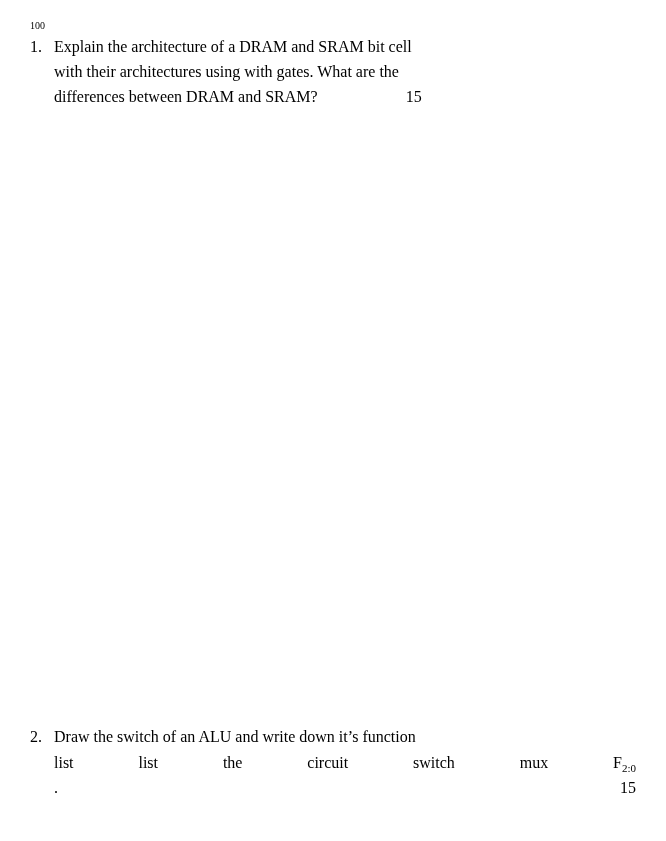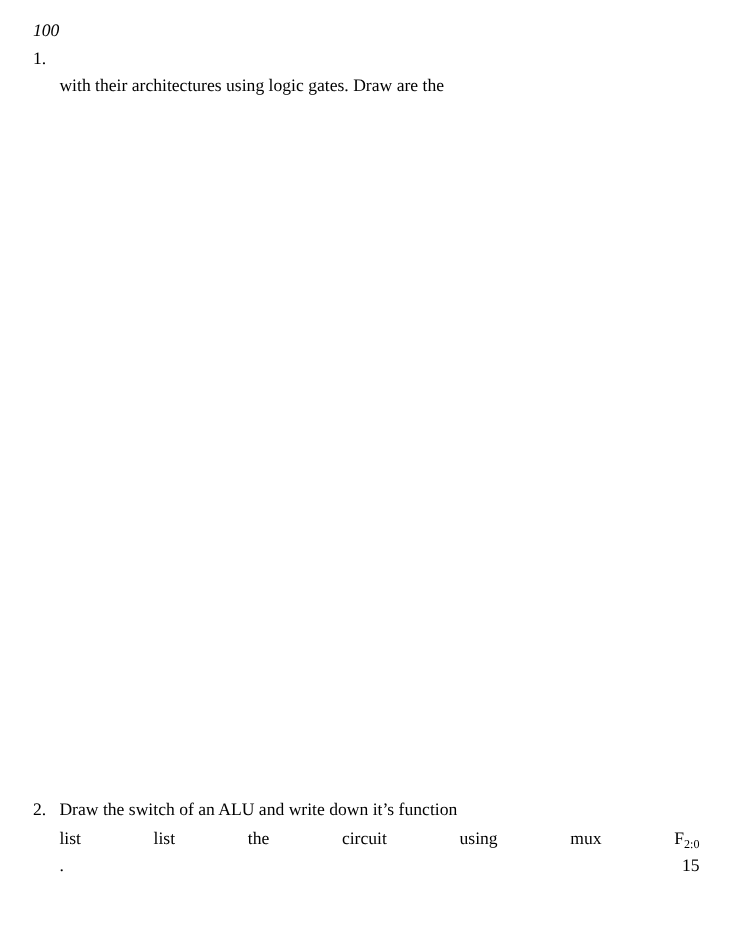--- a/index.html
+++ b/index.html
@@ -20,24 +20,23 @@
 
     .page {
       width: 666px;
       height: 841px;
       background: #ffffff;
       padding: 20px 30px 20px 30px;
       position: relative;
     }
 
     .page-number {
-      font-size: 16px;
+      font-size: 10px;
       color: #000;
       margin-bottom: 4px;
-      font-style: italic;
     }
 
     .question-block {
       margin-bottom: 12px;
     }
 
     .question-line {
       display: flex;
       align-items: flex-start;
       text-align: justify;
@@ -102,22 +101,27 @@
 <body>
 
 <div class="page">
 
   <div class="page-number">100</div>
 
   <div class="question-block">
     <div class="question-line">
       <span class="question-number">1.</span>
       <span class="question-text">
-        <br>
-        <span>with their architectures using logic gates. Draw are the</span><br>
+        <span>Explain the architecture of a DRAM and SRAM bit cell</span><br>
+        <span>with their architectures using with gates. What are the</span><br>
+        <span>
+          <span>differences between DRAM and SRAM?</span>
+          <span style="display:inline-block; width: 80px;"></span>
+          <span>15</span>
+        </span>
       </span>
     </div>
   </div>
 
   <div class="bottom-section">
     <div class="q2-block">
 
       <div class="q2-row">
         <span class="q2-num">2.</span>
         <span class="q2-body">
@@ -126,21 +130,21 @@
       </div>
 
       <div class="q2-row">
         <span class="q2-num"></span>
         <span class="q2-body">
           <span class="q2-inner-justified">
             <span>list</span>
             <span>list</span>
             <span>the</span>
             <span>circuit</span>
-            <span>using</span>
+            <span>switch</span>
             <span>mux</span>
             <span>F<span class="f-subscript">2:0</span></span>
           </span>
         </span>
       </div>
 
       <div class="q2-row">
         <span class="q2-num"></span>
         <span class="q2-body">
           <span class="q2-inner-justified">

